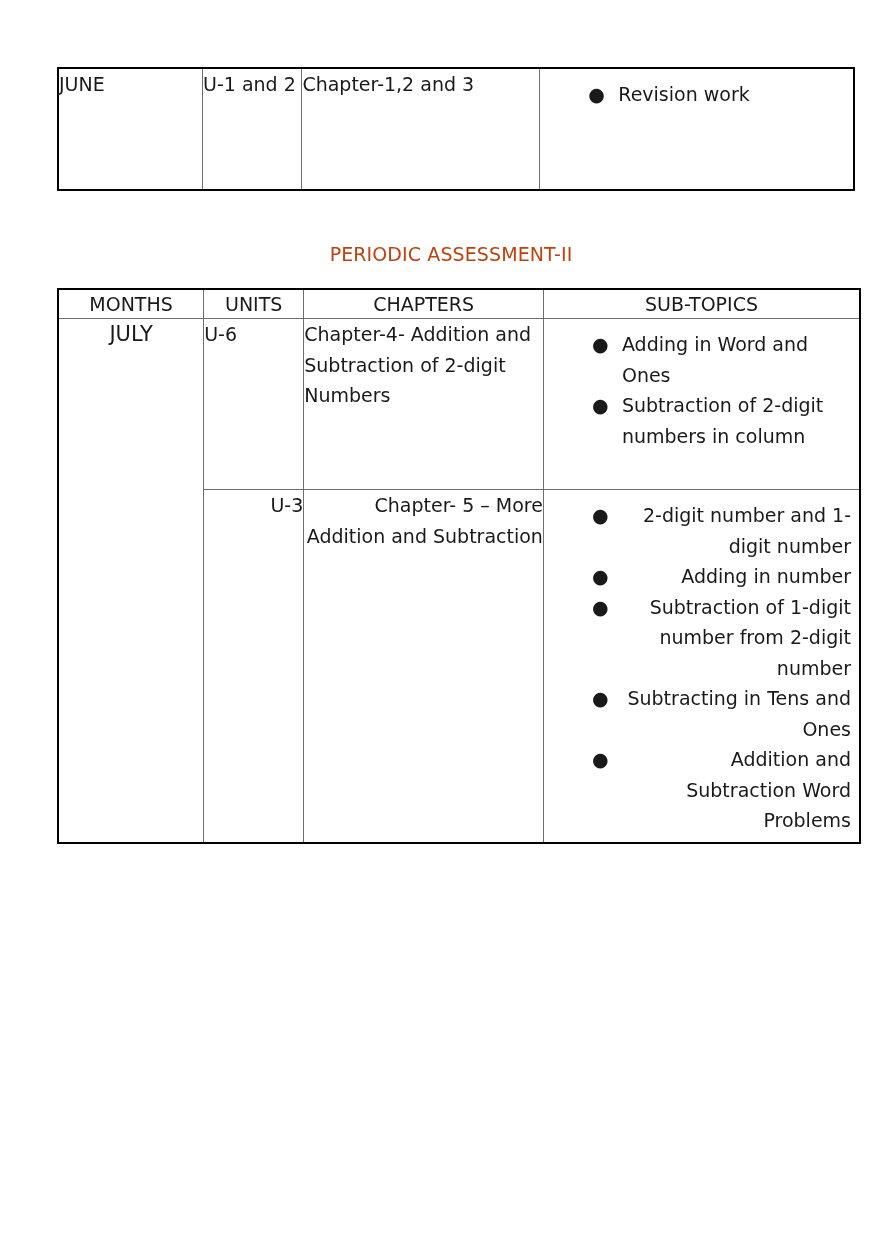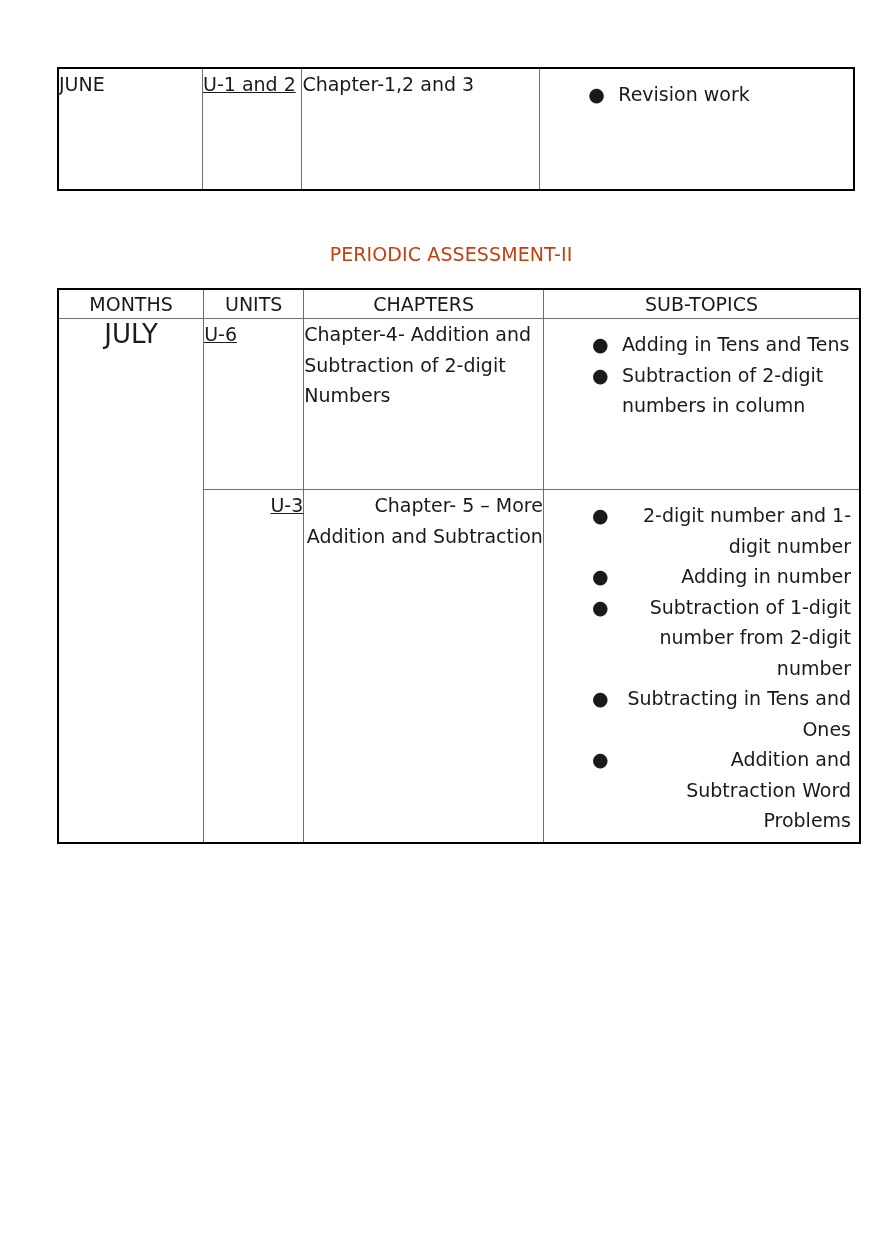--- a/index.html
+++ b/index.html
@@ -108,25 +108,24 @@
 
   .chapters-cell {
     padding: 10px 10px 6px 11px;
     font-size: 19px;
     line-height: 30.5px;
   }
   .units-cell {
     padding: 10px 8px 6px 11px;
     font-size: 19px;
     line-height: 30.5px;
-    text-decoration: underline;
   }
   .months-cell-center {
     padding: 10px 8px 6px 8px;
-    font-size: 26px;
+    font-size: 21px;
     line-height: 30.5px;
     text-align: center;
   }
   .months-cell-left {
     padding: 10px 8px 6px 11px;
     font-size: 19px;
     line-height: 30px;
   }
   .pre-space { white-space: pre-wrap; }
 </style>
@@ -182,21 +181,21 @@
 
       <tr class="row-u2">
         <td class="months-cell-center" rowspan="2">JULY</td>
         <td class="units-cell">U-6</td>
         <td class="chapters-cell">Chapter-4- Addition and Subtraction of 2-digit Numbers</td>
         <td>
           <div class="subtopic-pad">
             <ul class="bullets">
               <li>
                 <span class="bullet-dot">●</span>
-                <span class="pre-space">Adding in Tens and Tens</span>
+                <span class="pre-space">Adding in Word and Ones</span>
               </li>
               <li>
                 <span class="bullet-dot">●</span>
                 <span class="pre-space">Subtraction of 2-digit numbers in column</span>
               </li>
             </ul>
           </div>
         </td>
       </tr>
 

